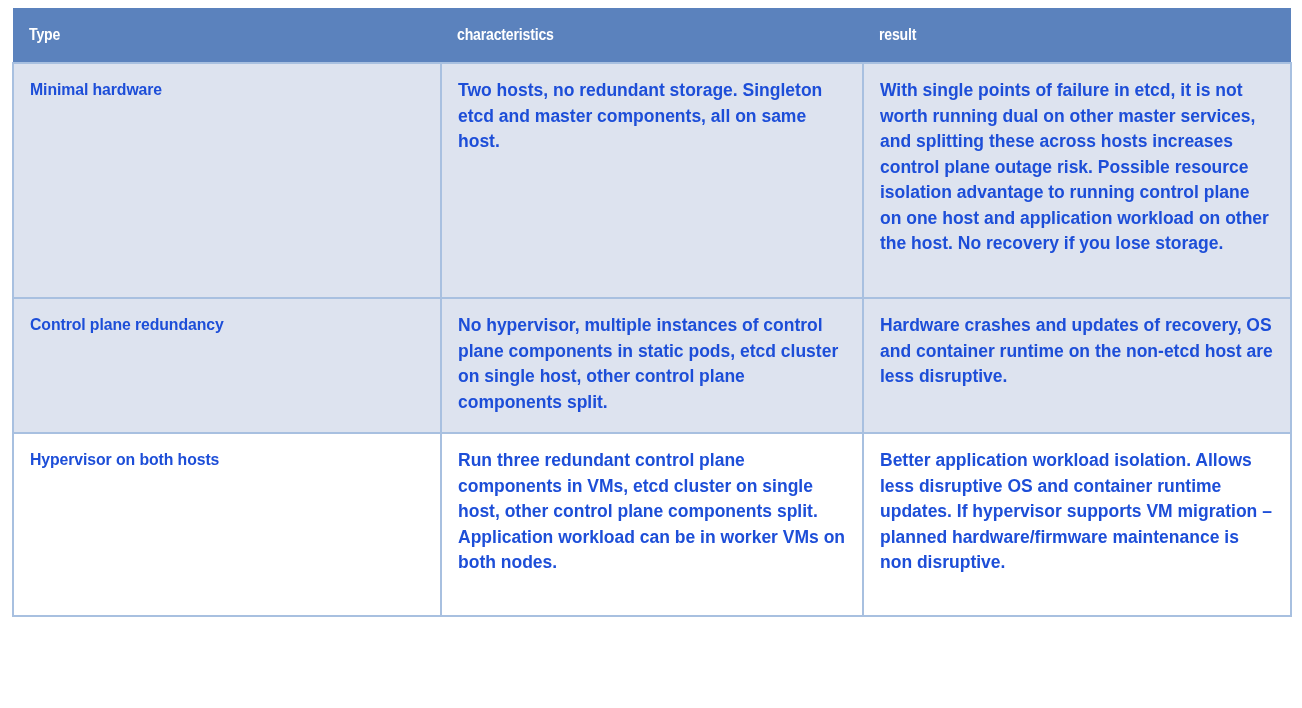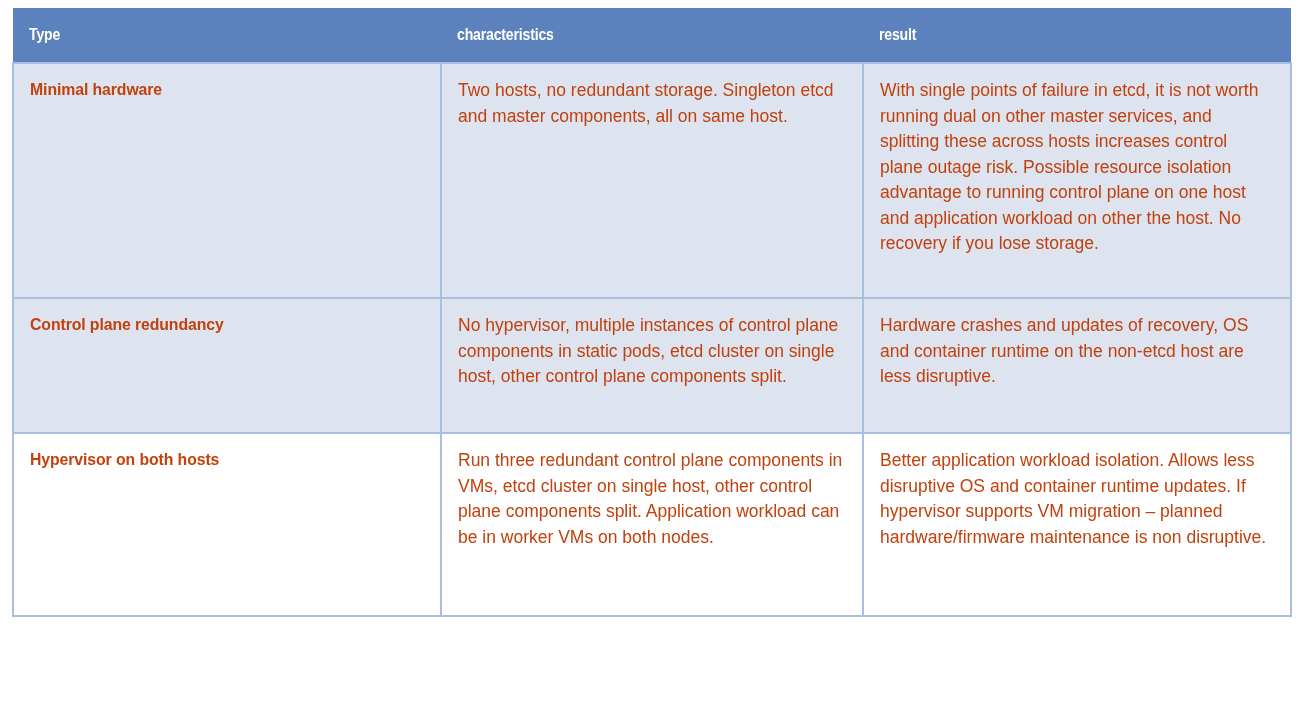--- a/index.html
+++ b/index.html
@@ -56,21 +56,21 @@
     white-space: nowrap;
   }
 
   
   tbody td {
     border: 2px solid #a8c0e0;
     vertical-align: top;
     padding: 14px 16px 14px 16px;
     font-size: 17.5px;
     line-height: 25.5px;
-    color: #c2410c;
+    color: #1d4ed8;
   }
   tbody tr.row-shaded td { background: #dde3ef; }
   tbody tr.row-plain  td { background: #ffffff; }
 
   td.cell-type {
     font-weight: bold;
     font-size: 17px;
     line-height: 24px;
     letter-spacing: -0.1px;
   }
@@ -79,20 +79,21 @@
     transform: scaleX(0.93);
     transform-origin: left top;
     white-space: nowrap;
   }
   td.cell-chars, td.cell-result {
     font-weight: normal;
   }
   .body-text {
     display: block;
     white-space: pre-line;
+    font-weight: bold;
   }
 
   
   tbody tr.r1 td { height: 205px; }
   tbody tr.r2 td { height: 65px;  }
   tbody tr.r3 td { height: 105px; }
   tbody tr.r4 td { height: 153px; }
 </style>
 </head>
 <body>

